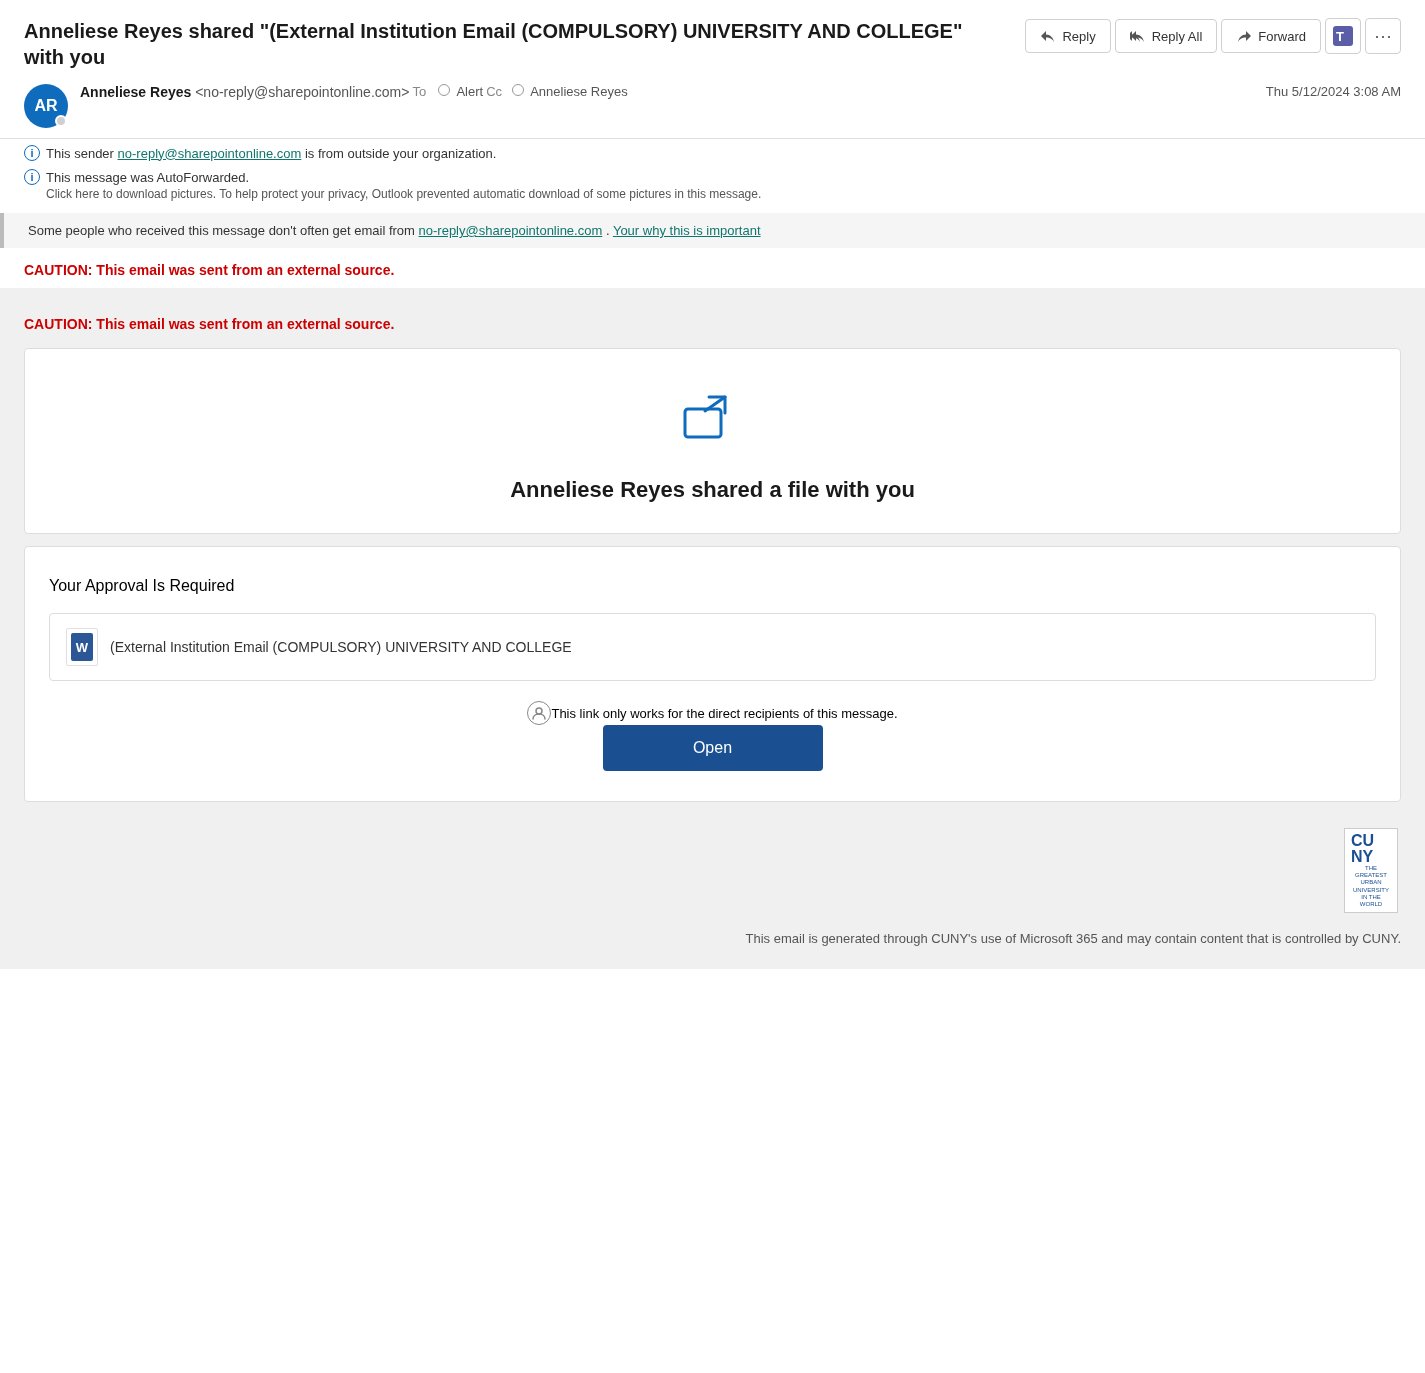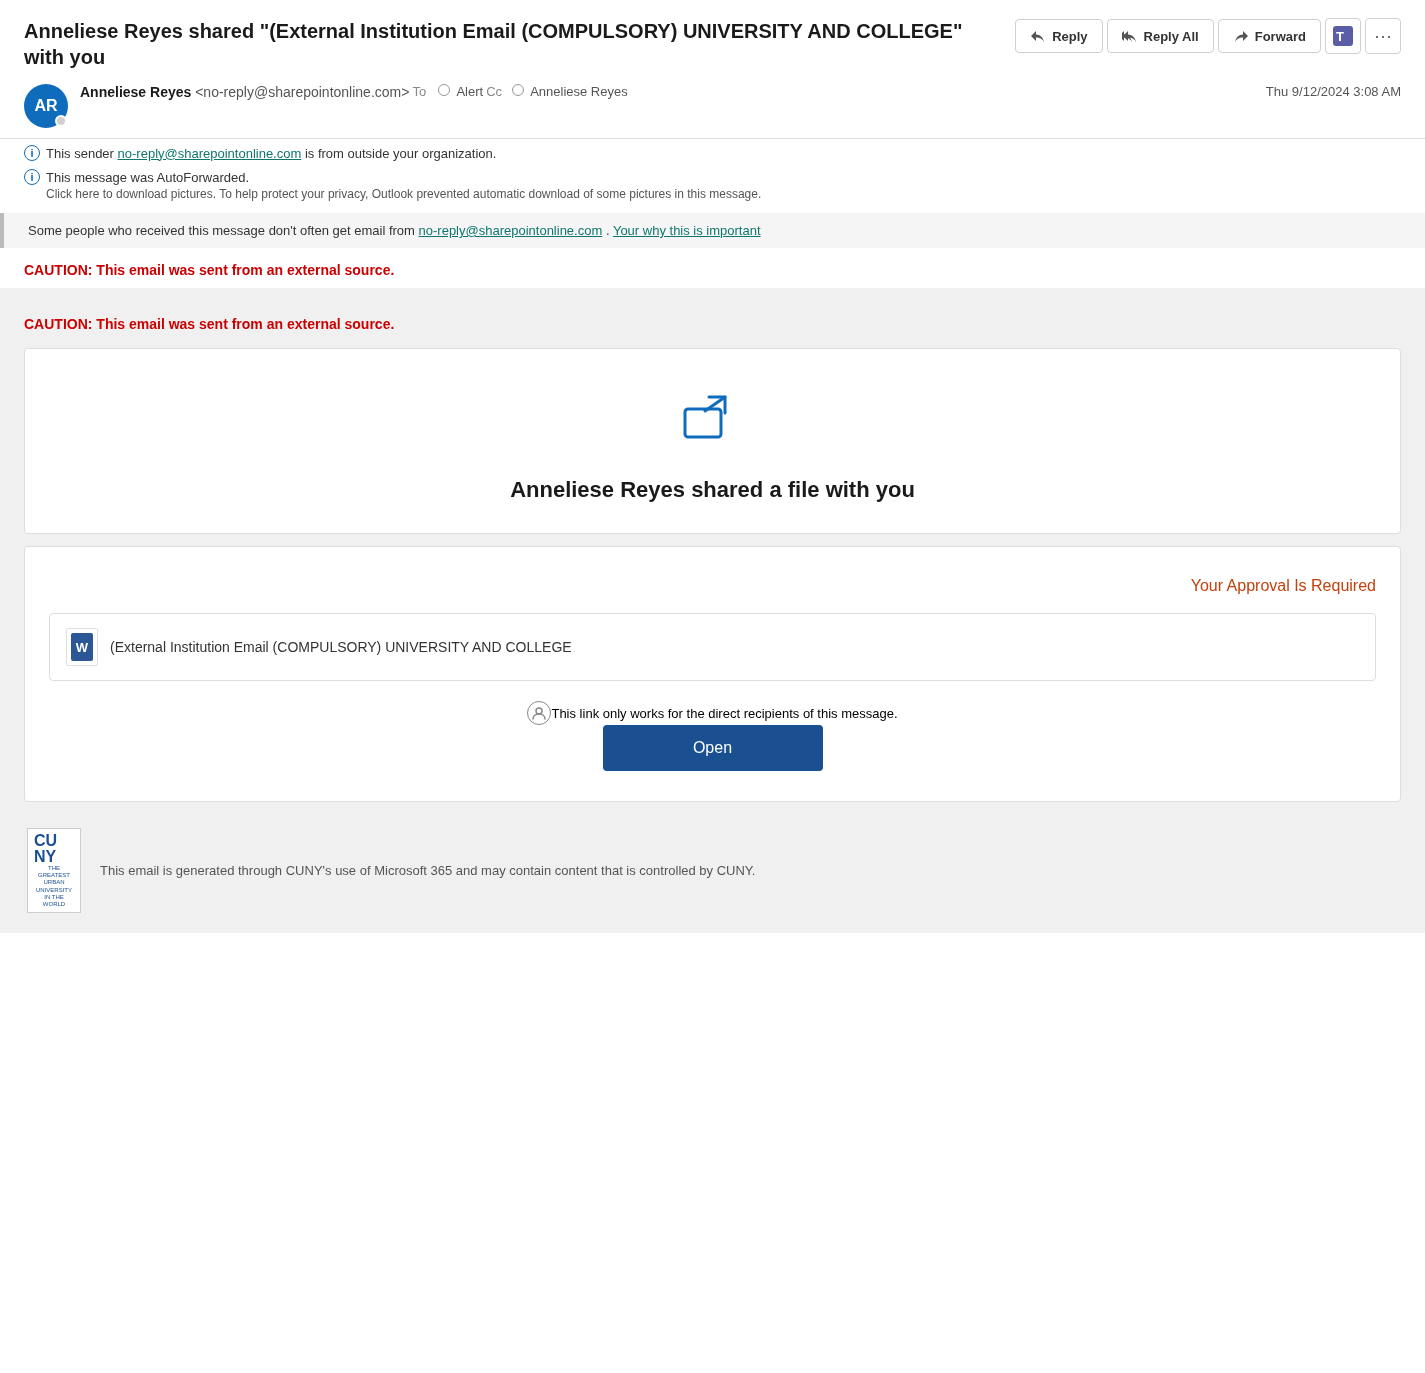--- a/index.html
+++ b/index.html
@@ -45,21 +45,20 @@
       align-items: center;
       gap: 6px;
       padding: 8px 14px;
       border: 1px solid #d0d0d0;
       background: #fff;
       border-radius: 4px;
       cursor: pointer;
       font-size: 13px;
       color: #333;
       font-family: 'Segoe UI', Arial, sans-serif;
-      font-weight: bold;
     }
     .action-btn svg { flex-shrink: 0; }
     .teams-btn {
       display: flex;
       align-items: center;
       justify-content: center;
       width: 36px;
       height: 36px;
       border: 1px solid #d0d0d0;
       background: #fff;
@@ -211,23 +210,22 @@
     }
     .file-card {
       background: #fff;
       border: 1px solid #ddd;
       border-radius: 4px;
       padding: 30px 24px 30px 24px;
       margin-bottom: 12px;
     }
     .approval-title {
       font-size: 16px;
-      color: #c2410c;
+      color: #000000;
       margin-bottom: 18px;
-      text-align: right;
     }
     .file-item {
       border: 1px solid #ddd;
       border-radius: 4px;
       display: flex;
       align-items: center;
       gap: 12px;
       padding: 14px 16px;
       margin-bottom: 20px;
       cursor: pointer;
@@ -288,22 +286,23 @@
       border-radius: 4px;
       padding: 14px 0;
       font-size: 16px;
       font-weight: 500;
       cursor: pointer;
       text-align: center;
     }
     .footer-section {
       display: flex;
       gap: 16px;
-      align-items: center;
+      align-items: flex-end;
       padding: 14px 0 0 0;
+      flex-direction: column;
     }
     .cuny-logo {
       display: flex;
       flex-direction: column;
       align-items: center;
       flex-shrink: 0;
       width: 60px;
     }
     .cuny-logo-box {
       background: #fff;
@@ -387,21 +386,21 @@
             <span class="radio-circle"></span>
             <span>Alert</span>
           </div>
           <div class="sender-cc">
             <span class="field-label">Cc</span>
             <span class="radio-circle"></span>
             <span>Anneliese Reyes</span>
           </div>
         </div>
       </div>
-      <div class="timestamp">Thu 9/12/2024 3:08 AM</div>
+      <div class="timestamp">Thu 5/12/2024 3:08 AM</div>
     </div>
   </div>
 
   <div class="info-bar">
     <span class="info-icon">i</span>
     <span>This sender <span class="link-blue">no-reply@sharepointonline.com</span> is from outside your organization.</span>
   </div>
 
   <div class="autoforward-section">
     <div class="autoforward-title">

